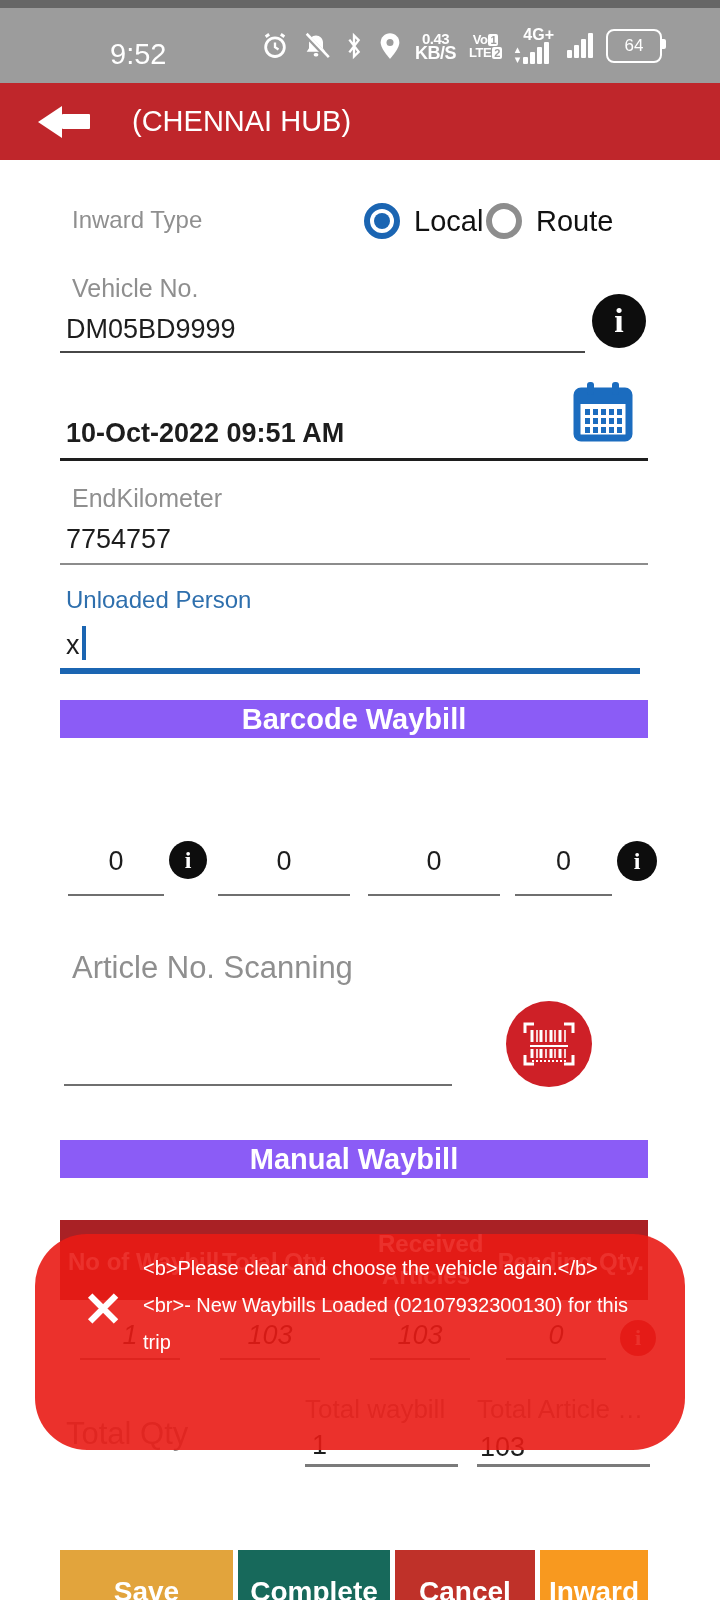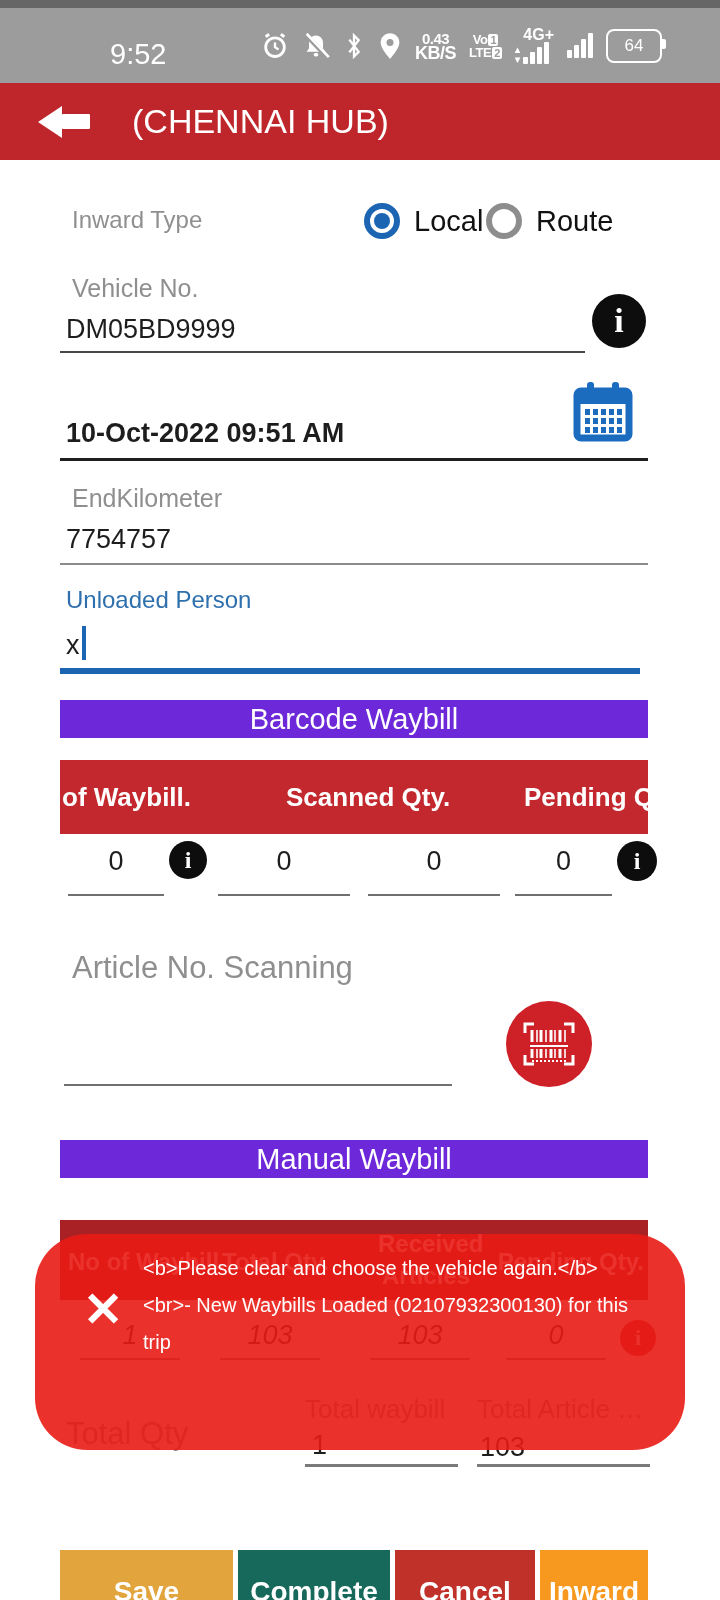--- a/index.html
+++ b/index.html
@@ -26,37 +26,37 @@
   .battery:after{content:"";position:absolute;right:-6px;top:8px;width:4px;height:10px;
                  background:#fff;border-radius:0 2px 2px 0;}
   
   .appbar{position:absolute;top:75px;left:0;width:720px;height:77px;background:#bf262b;
           display:flex;align-items:center;color:#fff;}
   .back{display:flex;align-items:center;margin-left:38px;cursor:pointer;}
   .back .tri{width:0;height:0;border-top:16px solid transparent;border-bottom:16px solid transparent;
              border-right:24px solid #fff;}
   .back .bar{width:28px;height:15px;background:#fff;border-radius:1px;}
   .ab-title{font-size:31px;font-weight:bold;margin-left:34px;}
-  .ab-sub{font-size:34px;margin-left:42px;font-weight:400;}
+  .ab-sub{font-size:29px;margin-left:42px;font-weight:400;}
   
   .lbl{position:absolute;color:#8f8f8f;font-size:24px;}
   .val{position:absolute;color:#1d1d1d;font-size:27px;}
   .uline{position:absolute;height:2px;background:#6f6f6f;}
   .row-radio{position:absolute;top:195px;left:0;width:632px;height:44px;}
   .radio{position:absolute;top:0;display:flex;align-items:center;gap:14px;cursor:pointer;}
   .rad-c{width:36px;height:36px;border-radius:50%;box-sizing:border-box;}
   .rad-on{border:6px solid #1b65b2;display:flex;align-items:center;justify-content:center;}
   .rad-on i{width:16px;height:16px;border-radius:50%;background:#1b65b2;display:block;}
   .rad-off{border:6px solid #8d8d8d;}
   .rad-lbl{font-size:29px;color:#111;}
   .info{position:absolute;border-radius:50%;background:#0d0d0d;color:#fff;
         display:flex;align-items:center;justify-content:center;font-weight:bold;cursor:pointer;}
   .cursor{display:inline-block;width:4px;height:34px;background:#1b65b2;vertical-align:-6px;margin-left:2px;}
-  .banner{position:absolute;left:60px;width:588px;height:38px;background:#6d28d9;color:#fff;
-          display:flex;align-items:center;justify-content:center;font-size:29px;font-weight:normal;}
+  .banner{position:absolute;left:60px;width:588px;height:38px;background:#8b5cf6;color:#fff;
+          display:flex;align-items:center;justify-content:center;font-size:29px;font-weight:bold;}
   
   .scanhead{position:absolute;left:60px;top:752px;width:588px;height:74px;background:#c2282d;
             color:#fff;font-weight:bold;font-size:26px;overflow:hidden;}
   .scanhead span{position:absolute;top:0;line-height:74px;white-space:nowrap;}
   .sv{position:absolute;top:838px;height:50px;text-align:center;font-size:27px;color:#1d1d1d;}
   .sv em{font-style:normal;}
   .sv .u{position:absolute;left:0;bottom:0;width:100%;height:2px;background:#6f6f6f;}
   
   .scanbtn{position:absolute;left:506px;top:993px;width:86px;height:86px;border-radius:50%;
            background:#ce2027;display:flex;align-items:center;justify-content:center;cursor:pointer;}
@@ -192,25 +192,20 @@
 
   <span class="lbl" style="left:72px;top:476px;font-size:25px;">EndKilometer</span>
   <span class="val" style="left:66px;top:516px;">7754757</span>
   <span class="uline" style="left:60px;top:555px;width:588px;background:#8c8c8c;"></span>
 
   <span class="lbl" style="left:66px;top:578px;color:#2e6fad;">Unloaded Person</span>
   <span class="val" style="left:66px;top:618px;"><span>x</span><span class="cursor"></span></span>
   <span class="uline" style="left:60px;top:660px;width:580px;height:6px;background:#1b65b2;"></span>
 
   <div class="banner" style="top:692px;">Barcode Waybill</div>
-  <div class="scanhead">
-    <span style="left:2px;">of Waybill.</span>
-    <span style="left:226px;">Scanned Qty.</span>
-    <span style="right:-6px;">Pending Q</span>
-  </div>
   <div class="sv" style="left:68px;width:96px;"><em>0</em><span class="u"></span></div>
   <span class="info" style="left:169px;top:833px;width:38px;height:38px;font-size:24px;font-family:'Liberation Serif',serif;">i</span>
   <div class="sv" style="left:218px;width:132px;"><em>0</em><span class="u"></span></div>
   <div class="sv" style="left:368px;width:132px;"><em>0</em><span class="u"></span></div>
   <div class="sv" style="left:515px;width:97px;"><em>0</em><span class="u"></span></div>
   <span class="info" style="left:617px;top:833px;width:40px;height:40px;font-size:24px;font-family:'Liberation Serif',serif;">i</span>
 
   <span class="lbl" style="left:72px;top:942px;font-size:31px;">Article No. Scanning</span>
   <span class="uline" style="left:64px;top:1076px;width:388px;background:#6f6f6f;"></span>
   <span class="scanbtn">

